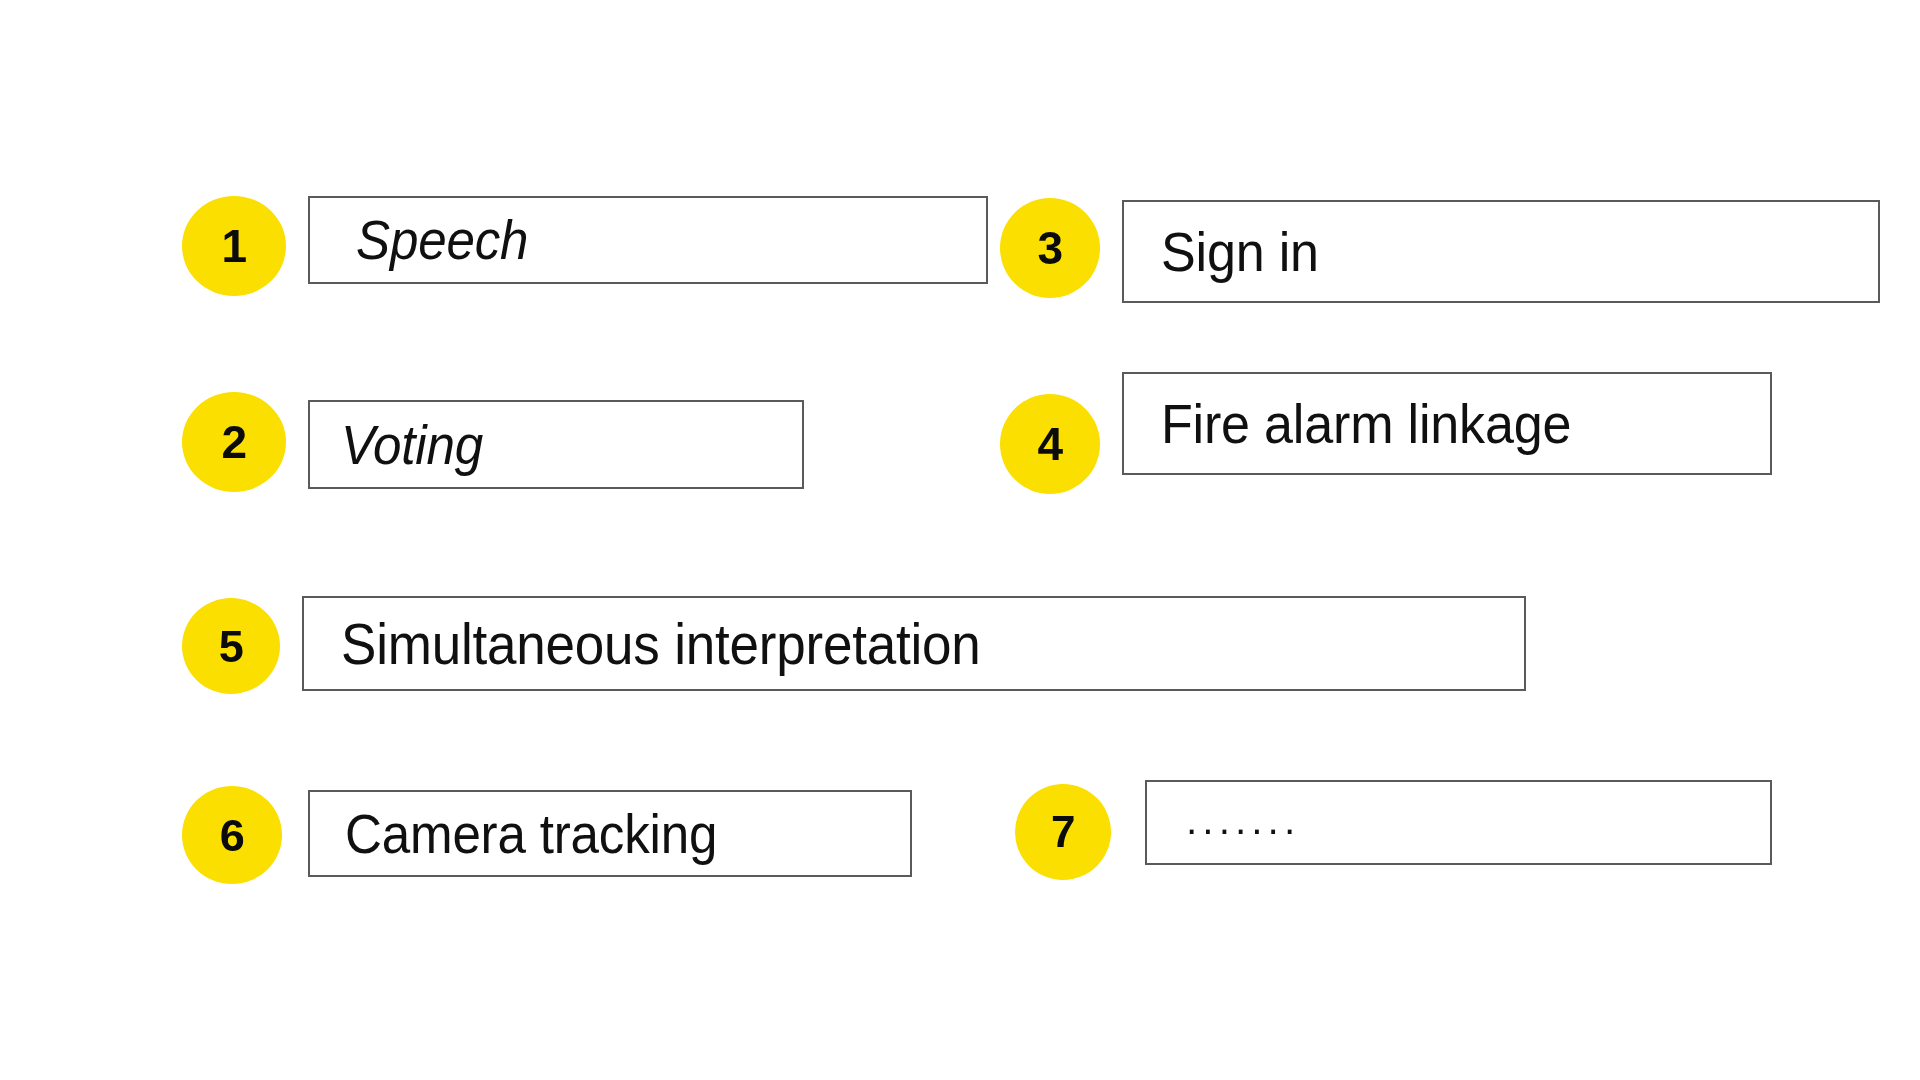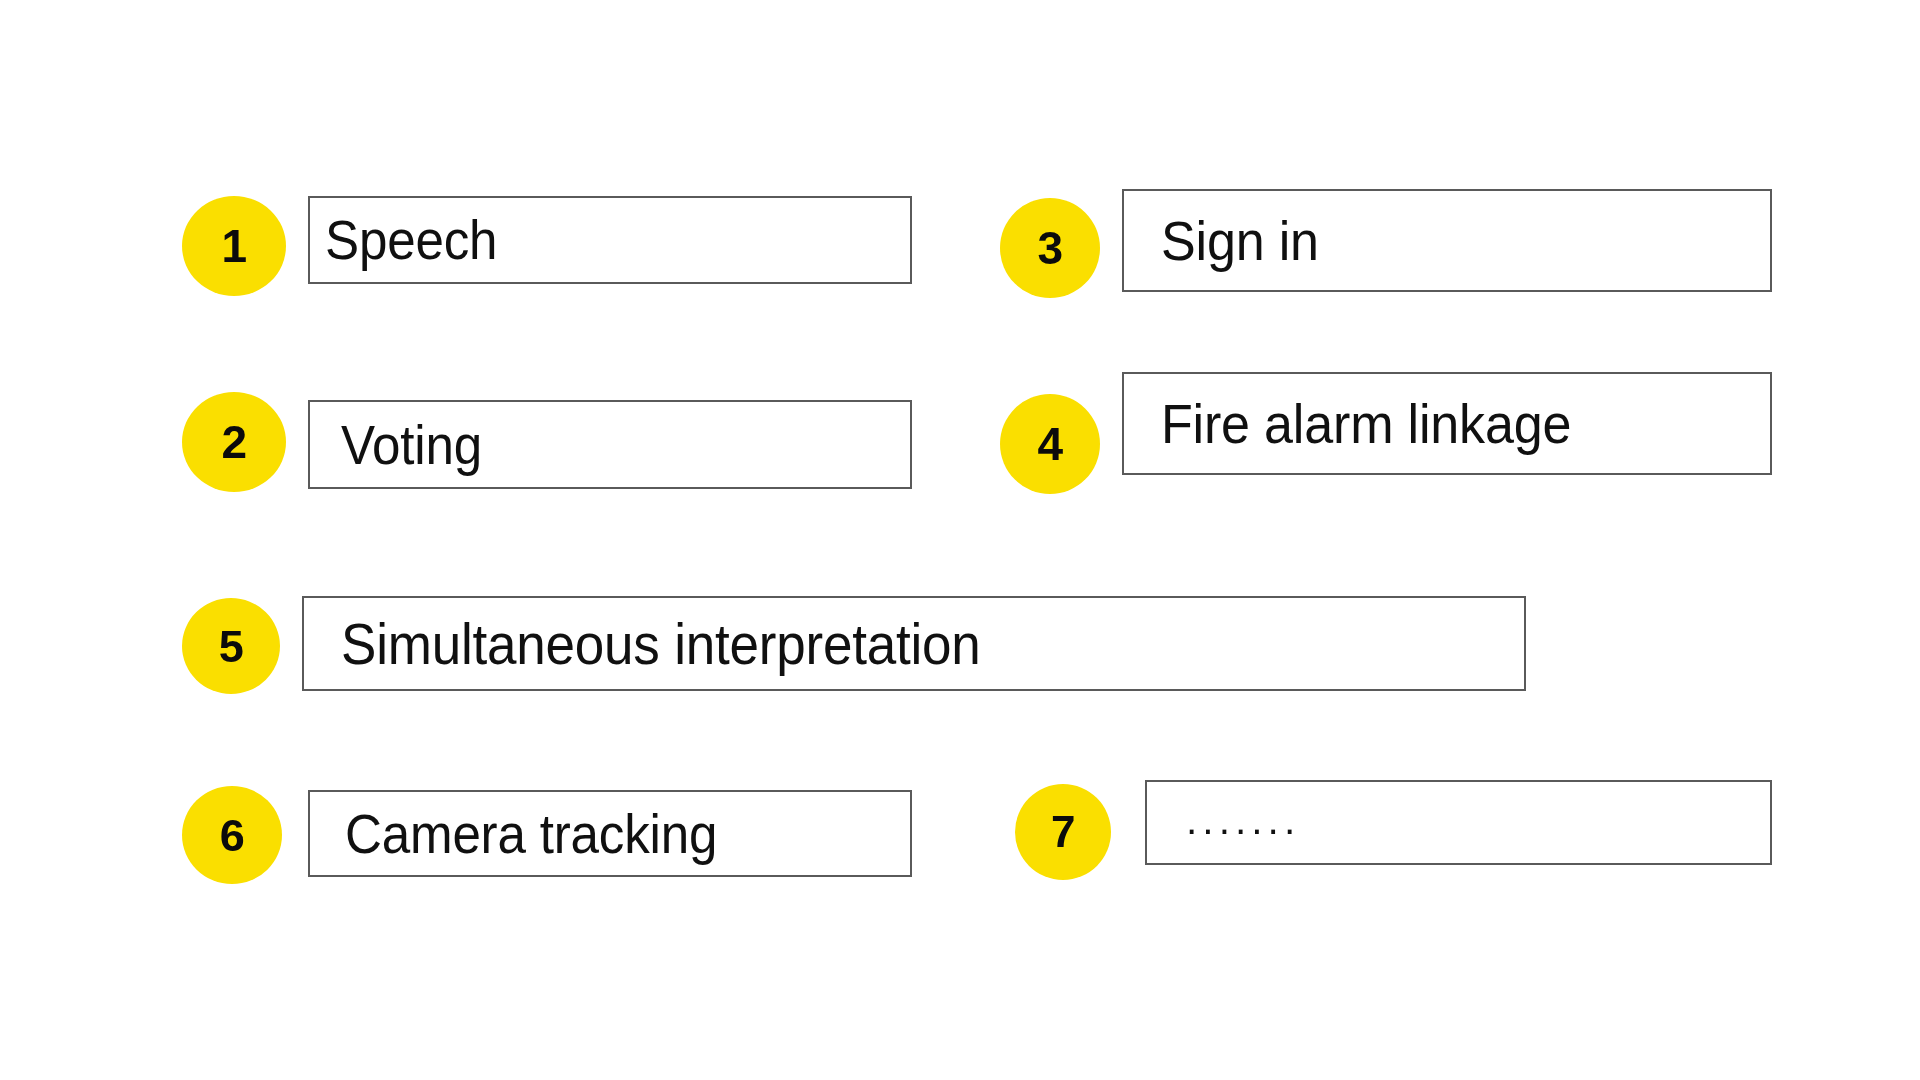--- a/index.html
+++ b/index.html
@@ -64,23 +64,23 @@
 
   
   .b1 { left: 182px;  top: 196px; width: 104px; height: 100px; font-size: 46px; }
   .b2 { left: 182px;  top: 392px; width: 104px; height: 100px; font-size: 46px; }
   .b3 { left: 1000px; top: 198px; width: 100px; height: 100px; font-size: 46px; }
   .b4 { left: 1000px; top: 394px; width: 100px; height: 100px; font-size: 46px; }
   .b5 { left: 182px;  top: 598px; width: 98px;  height: 96px;  font-size: 45px; }
   .b6 { left: 182px;  top: 786px; width: 100px; height: 98px;  font-size: 45px; }
   .b7 { left: 1015px; top: 784px; width: 96px;  height: 96px;  font-size: 44px; }
 
-  .x1 { left: 308px;  top: 196px; width: 604px; height: 88px;  padding-left: 15px; }
-  .x2 { left: 308px;  top: 400px; width: 604px; height: 89px;  padding-left: 31px; }
-  .x3 { left: 1122px; top: 189px; width: 650px; height: 103px; padding-left: 37px; }
+  .x1 { left: 308px;  top: 196px; width: 680px; height: 88px;  padding-left: 46px; font-style: italic; }
+  .x2 { left: 308px;  top: 400px; width: 496px; height: 89px;  padding-left: 31px; font-style: italic; }
+  .x3 { left: 1122px; top: 200px; width: 758px; height: 103px; padding-left: 37px; }
   .x4 { left: 1122px; top: 372px; width: 650px; height: 103px; padding-left: 37px; }
   .x5 { left: 302px;  top: 596px; width: 1224px; height: 95px; padding-left: 37px; }
   .x6 { left: 308px;  top: 790px; width: 604px; height: 87px;  padding-left: 35px; }
   .x7 { left: 1145px; top: 780px; width: 627px; height: 85px;  padding-left: 38px; }
 
   .x1 .txt, .x2 .txt, .x6 .txt { font-size: 55px; }
   .x3 .txt, .x4 .txt { font-size: 56px; }
   .x5 .txt { font-size: 57px; }
 
   .dots {

